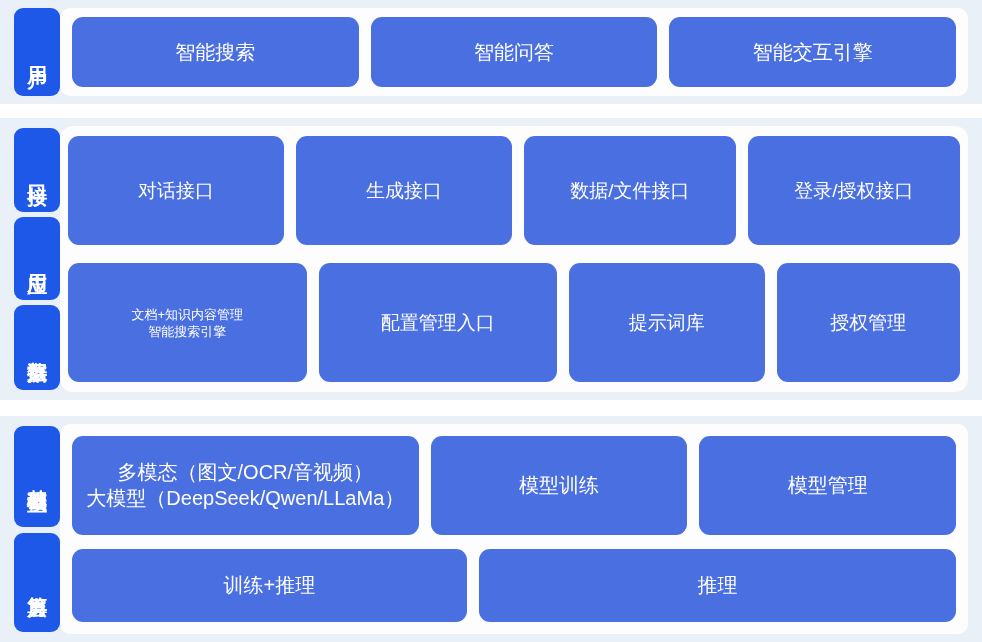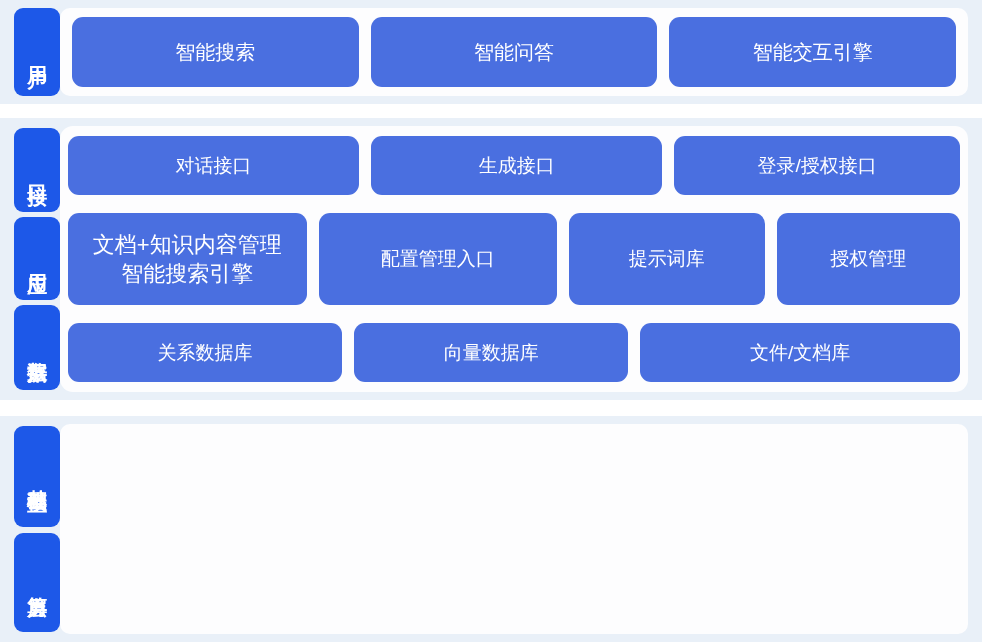--- a/index.html
+++ b/index.html
@@ -117,21 +117,21 @@
   .band-mid .card { gap: 18px; padding: 10px 8px; border-radius: 13px; }
 
   .band-base .badge-col { gap: 6px; padding: 10px 0 10px 14px; }
   .band-base .card { gap: 14px; padding: 12px 12px; }
   .band-base .node { font-size: 20px; }
 
   .node-multiline {
     font-size: 18px;
     line-height: 1.3;
   }
-  .node-app-first { font-size: 22px; }
+  .node-app-first { font-size: 13px; }
 </style>
 </head>
 <body>
 
 <div class="diagram">
 
   <div class="band band-user">
     <div class="badge-col">
       <div class="badge">用户</div>
     </div>
@@ -150,47 +150,53 @@
     <div class="badge-col">
       <div class="badge">接口</div>
       <div class="badge">应用</div>
       <div class="badge">数据层</div>
     </div>
     <div class="card">
 
       <div class="row">
         <div class="node" style="flex-grow:1.02">对话接口</div>
         <div class="node" style="flex-grow:1.02">生成接口</div>
+        <div class="node" style="flex-grow:1.0">数据/文件接口</div>
         <div class="node" style="flex-grow:1.0">登录/授权接口</div>
       </div>
 
       <div class="row">
         <div class="node node-app-first" style="flex-grow:1.07">文档+知识内容管理
 智能搜索引擎</div>
         <div class="node" style="flex-grow:1.07">配置管理入口</div>
         <div class="node" style="flex-grow:0.86">提示词库</div>
         <div class="node" style="flex-grow:0.8">授权管理</div>
       </div>
 
-      <div class="row">
-        <div class="node" style="flex-grow:1.0">关系数据库</div>
-        <div class="node" style="flex-grow:1.0">向量数据库</div>
-        <div class="node" style="flex-grow:1.18">文件/文档库</div>
-      </div>
 
     </div>
   </div>
 
   <div class="band-gap gap-2"></div>
 
   <div class="band band-base">
     <div class="badge-col">
       <div class="badge">基础模型</div>
       <div class="badge">算力层</div>
     </div>
     <div class="card">
 
-
+      <div class="row">
+        <div class="node node-multiline" style="flex-grow:1.38">多模态（图文/OCR/音视频）
+大模型（DeepSeek/Qwen/LLaMa）</div>
+        <div class="node" style="flex-grow:1.0">模型训练</div>
+        <div class="node" style="flex-grow:1.0">模型管理</div>
+      </div>
+
+      <div class="row">
+        <div class="node" style="flex-grow:1.0">训练+推理</div>
+        <div class="node" style="flex-grow:1.22">推理</div>
+      </div>
 
     </div>
   </div>
 
 </div>
 
 </body></html>

